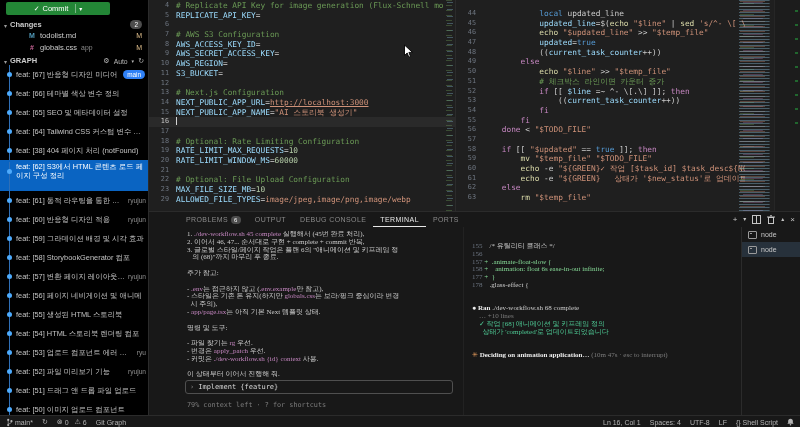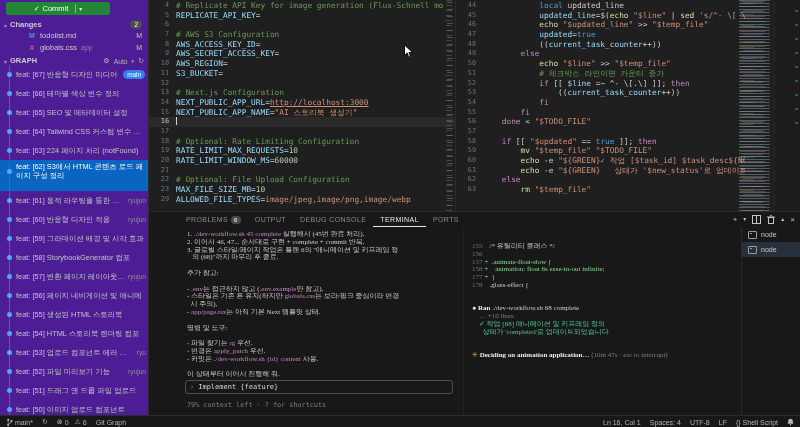--- a/index.html
+++ b/index.html
@@ -1,20 +1,20 @@
 <!DOCTYPE html>
 <html><head>
 <meta charset="utf-8">
 <style>
   html,body{margin:0;padding:0;background:#101010;}
   #app{position:relative;width:800px;height:427px;overflow:hidden;background:#1e1e1e;
        font-family:"Liberation Sans","DejaVu Sans",sans-serif;color:#ccc;}
 
   
-  #sidebar{position:absolute;left:0;top:0;width:148px;height:415px;background:#4c1d95;
+  #sidebar{position:absolute;left:0;top:0;width:148px;height:415px;background:#000000;
            border-right:1px solid #2b2b2b;overflow:hidden;}
   #commit-row{padding:2px 6px 2px 6px;}
   #commit-btn{display:flex;align-items:center;justify-content:center;width:104px;height:13px;
               background:#238636;color:#fff;border:none;border-radius:2px;font-size:7.5px;cursor:pointer;
               font-family:inherit;gap:3px;padding:0;}
   #commit-btn .ck{font-size:7px;}
   #commit-btn .cb-split{width:1px;height:9px;background:rgba(255,255,255,.4);margin-left:4px;}
   #commit-btn .cb-caret{font-size:6px;}
   .section-row{display:flex;align-items:flex-end;height:12px;padding:0 4px;font-size:7.5px;font-weight:bold;color:#cccccc;}
   .section-row .chev{font-size:6px;color:#9a9a9a;margin-right:3px;}
@@ -40,21 +40,21 @@
               padding:0 4px;line-height:9px;margin:0 3px 0 3px;}
   .grow.sel{background:#0a64c2;color:#fff;height:29px;align-items:flex-start;padding-top:2px;}
   .grow.sel .msg{white-space:normal;line-height:9.2px;max-height:28px;}
   .grow.sel .dotcol::after{top:7px;margin-top:0;}
 
   
   .editor{position:absolute;top:0;height:211px;background:#1f1f1f;overflow:hidden;}
   #editor-env{left:149px;width:306px;}
   #editor-sh{left:455px;width:345px;border-left:1px solid #2b2b2b;}
   .code{position:absolute;left:0;top:1px;right:0;}
-  #sh-code{right:56px;}
+  #sh-code{right:56px;margin-top:8px;}
   .cl{display:flex;height:9.7px;line-height:9.7px;font-size:7.8px;white-space:pre;}
   .cl.active{background:rgba(255,255,255,.05);}
   .cl .g{flex:none;width:20px;text-align:right;padding-right:7px;color:#6e7681;font-size:6.8px;
          font-family:"DejaVu Sans Mono",monospace;}
   .cl.active .g{color:#c6c6c6;}
   .cl .cc{flex:1;overflow:hidden;font-family:"DejaVu Sans Mono",monospace;}
   .caret{display:inline-block;width:1px;height:8px;background:#d4d4d4;vertical-align:-1px;}
 
   .tk-c{color:#6a9955}.tk-k{color:#9cdcfe}.tk-o{color:#d4d4d4}.tk-s{color:#ce9178}
   .tk-n{color:#b5cea8}.tk-kw{color:#c586c0}.tk-kw2{color:#569cd6}.tk-fn{color:#dcdcaa}
@@ -172,21 +172,21 @@
         <div class="grow">
           <span class="dotcol"></span>
           <span class="msg">feat: [65] SEO 및 메타데이터 설정</span>
         </div>
         <div class="grow">
           <span class="dotcol"></span>
           <span class="msg">feat: [64] Tailwind CSS 커스텀 변수 설정</span>
         </div>
         <div class="grow">
           <span class="dotcol"></span>
-          <span class="msg">feat: [63] 224 페이지 처리 (notFound)</span>
+          <span class="msg">feat: [38] 404 페이지 처리 (notFound)</span>
         </div>
         <div class="grow sel">
           <span class="dotcol"></span>
           <span class="msg">feat: [62] S3에서 HTML 콘텐츠 로드 페이지 구성 정리</span>
         </div>
         <div class="grow">
           <span class="dotcol"></span>
           <span class="msg">feat: [61] 동적 라우팅을 통한 스토리</span>
           <span class="author">ryujun</span>
         </div>

